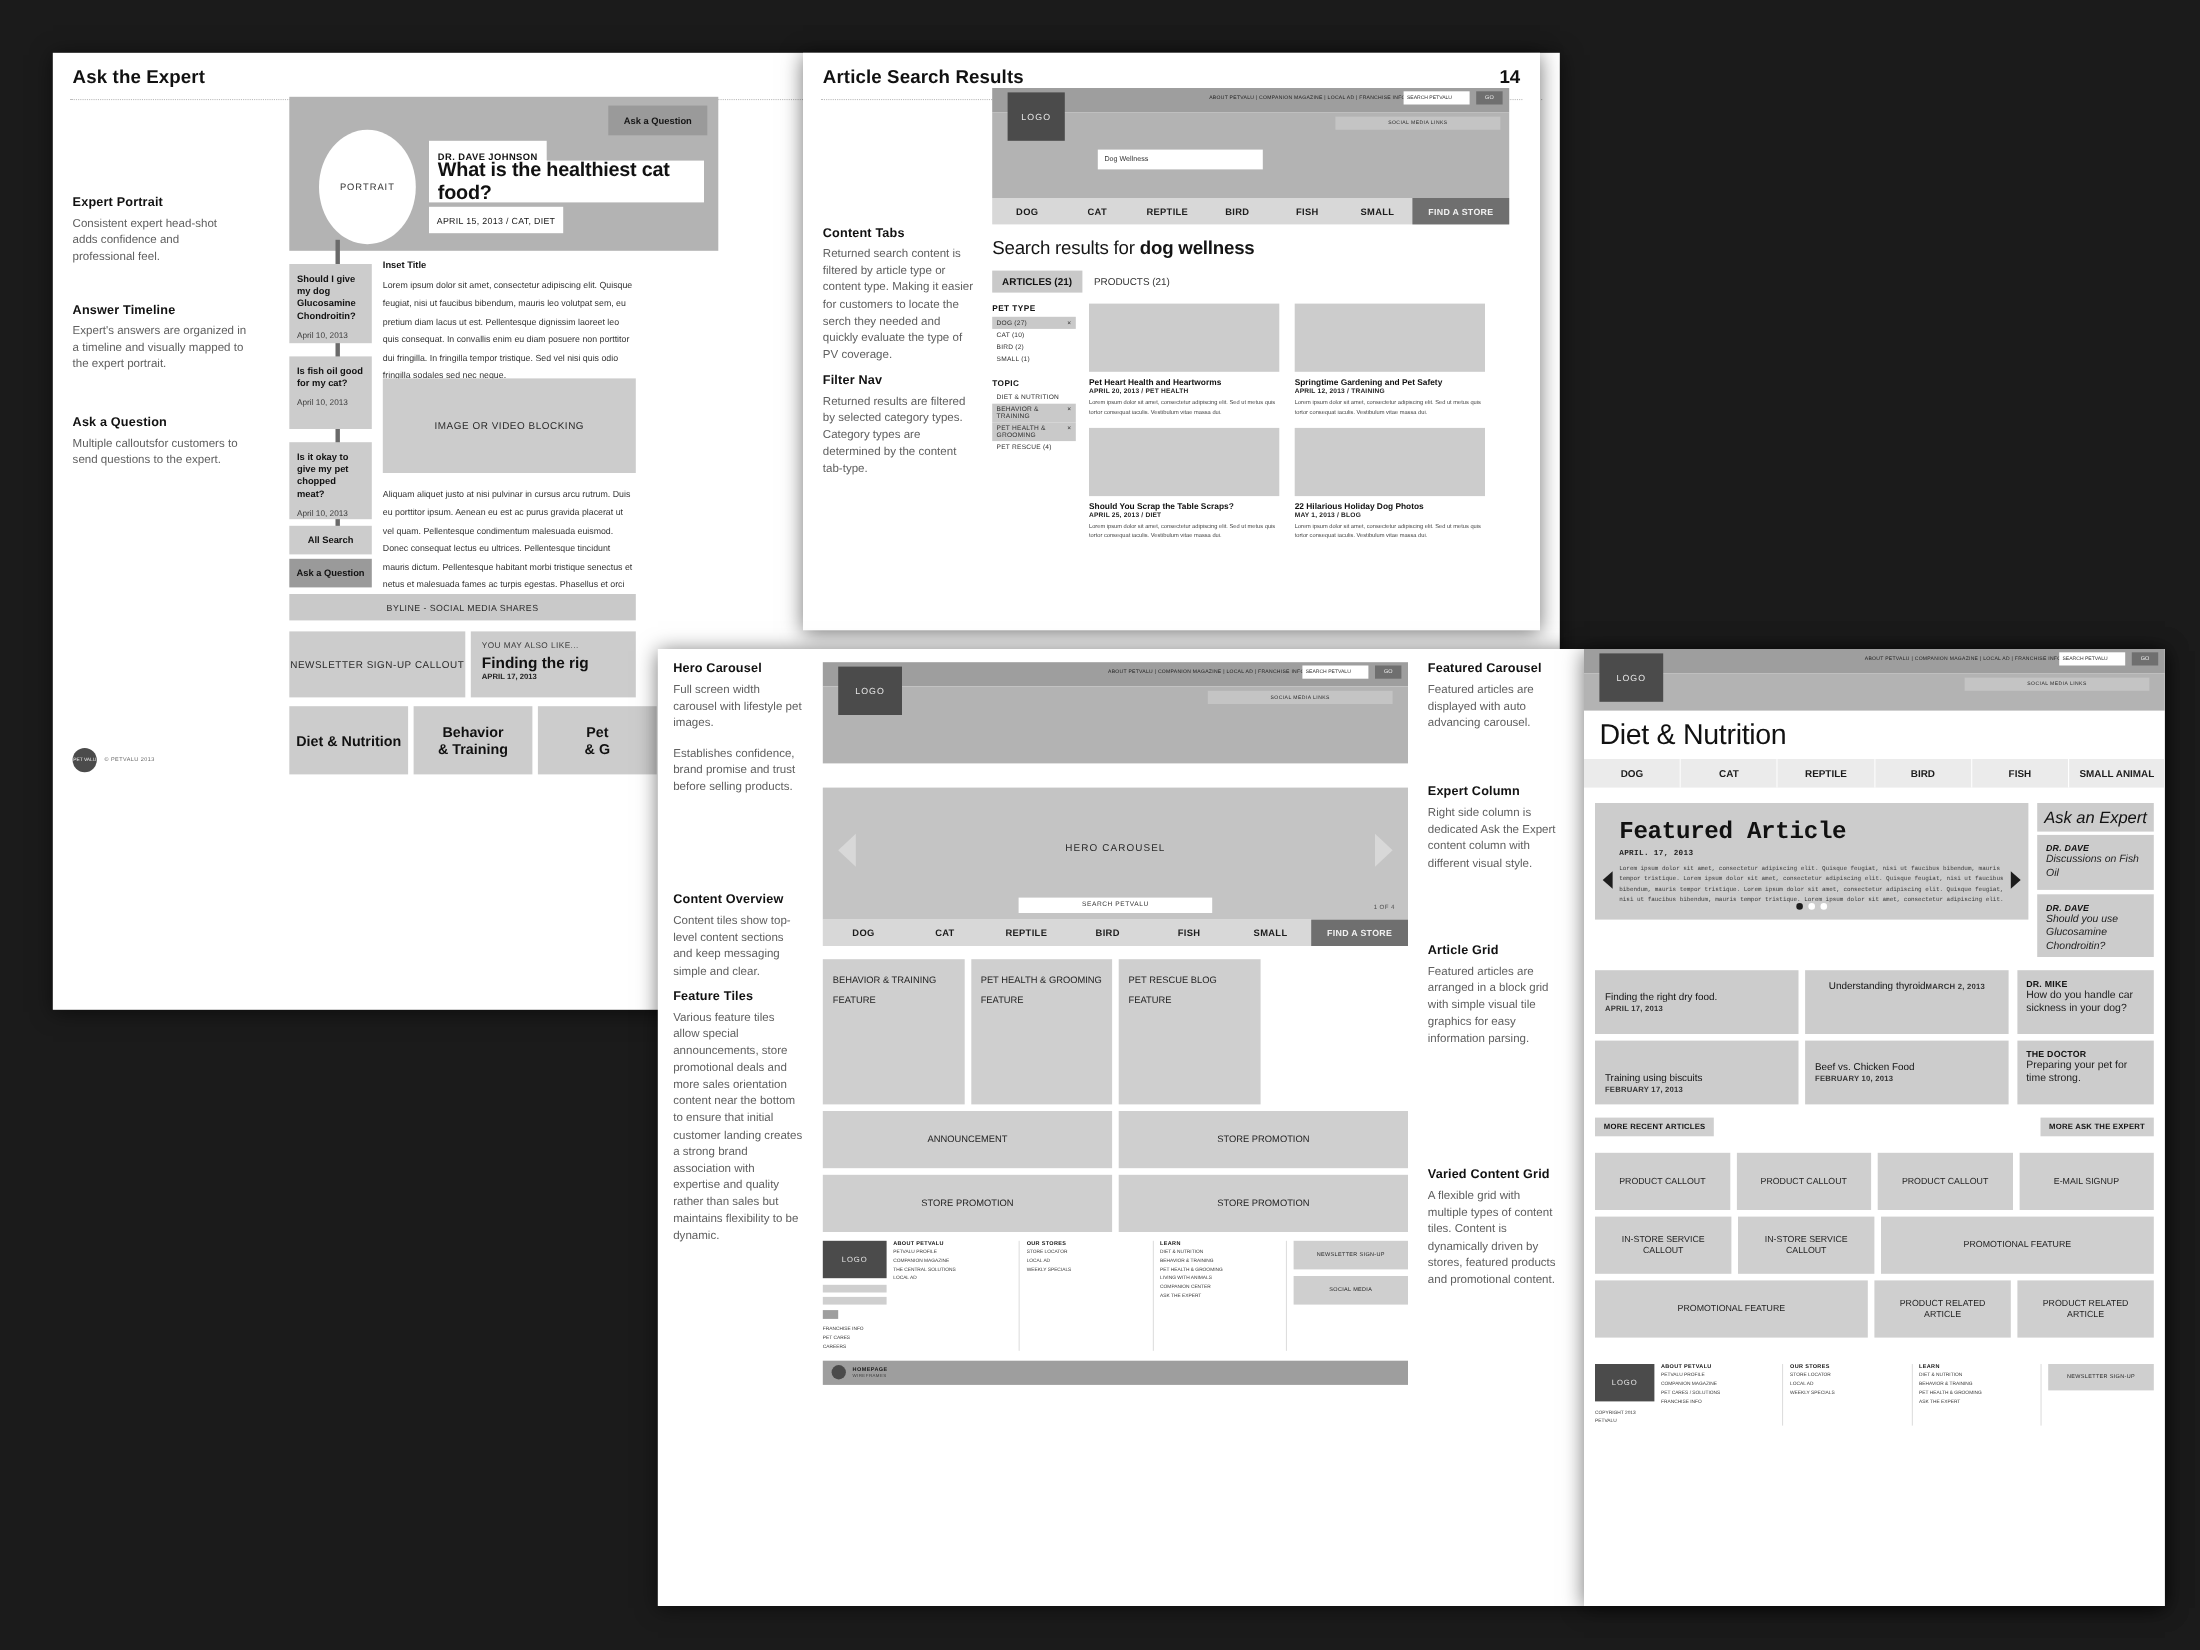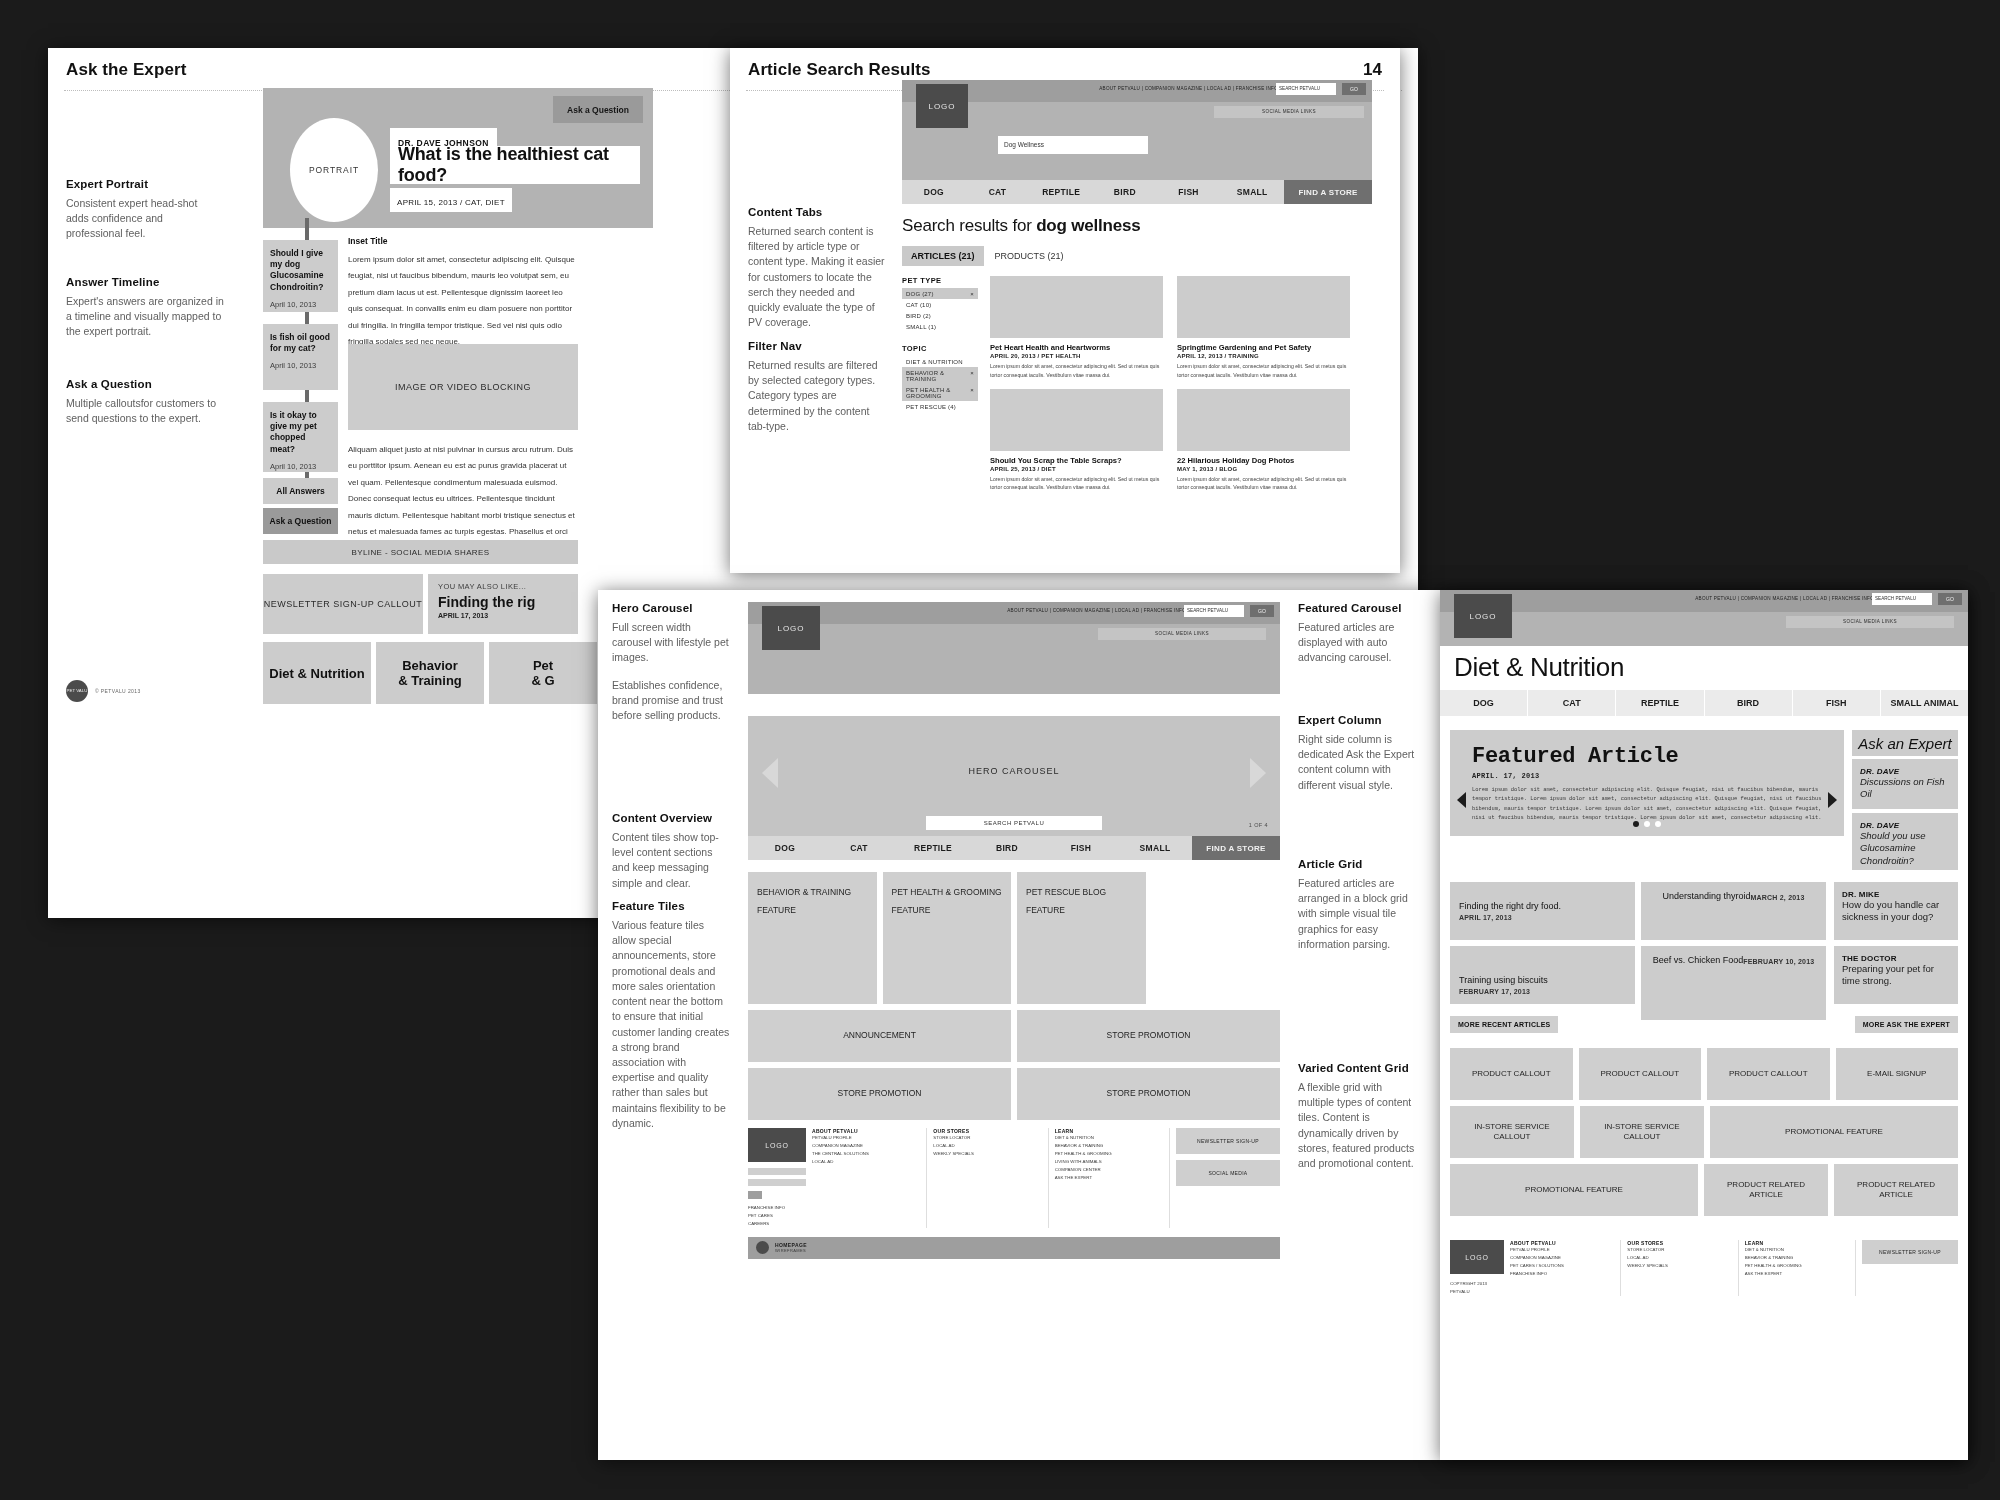--- a/index.html
+++ b/index.html
@@ -158,21 +158,21 @@
   </div>
   <div class="tcard" style="top:276px;height:66px;">
     <div class="t">Is fish oil good for my cat?</div>
     <div class="d">April 10, 2013</div>
   </div>
   <div class="tcard" style="top:354px;height:70px;">
     <div class="t">Is it okay to give my pet chopped meat?</div>
     <div class="d">April 10, 2013</div>
   </div>
   <div class="btn-flat ctr" style="top:430px;">
-      <span>All Answers</span>
+      <span>All Search</span>
     </div>
   <div class="btn-flat btn-dk ctr" style="top:460px;">
       <span>Ask a Question</span>
     </div>
 
   <div style="position:absolute;left:300px;top:188px;width:230px;">
     <div class="inset-t">Inset Title</div>
     <p class="body-p">Lorem ipsum dolor sit amet, consectetur adipiscing elit. Quisque feugiat, nisi ut faucibus bibendum, mauris leo volutpat sem, eu pretium diam lacus ut est. Pellentesque dignissim laoreet leo quis consequat. In convallis enim eu diam posuere non porttitor dui fringilla. In fringilla tempor tristique. Sed vel nisi quis odio fringilla sodales sed nec neque.</p>
   </div>
   <div class="gbox ctr" style="position:absolute;left:300px;top:296px;width:230px;height:86px;">
@@ -543,21 +543,21 @@
         <div class="grid-d">APRIL 17, 2013</div>
       </div>
       <div class="gbox" style="height:58px;padding:9px;box-sizing:border-box;display:flex;flex-direction:row;justify-content:center;">
         <div class="grid-t">Understanding thyroid</div>
         <div class="grid-d">MARCH 2, 2013</div>
       </div>
       <div class="gbox" style="height:58px;padding:9px;box-sizing:border-box;display:flex;flex-direction:column;justify-content:flex-end;">
         <div class="grid-t">Training using biscuits</div>
         <div class="grid-d">FEBRUARY 17, 2013</div>
       </div>
-      <div class="gbox" style="height:74px;padding:9px;box-sizing:border-box;display:flex;flex-direction:row;justify-content:center;">
+      <div class="gbox" style="height:58px;padding:9px;box-sizing:border-box;display:flex;flex-direction:column;justify-content:center;">
         <div class="grid-t">Beef vs. Chicken Food</div>
         <div class="grid-d">FEBRUARY 10, 2013</div>
       </div>
     </div>
     <div style="width:124px;">
       <div class="gbox" style="height:58px;padding:8px;box-sizing:border-box;">
         <div class="exp-n">DR. MIKE</div>
         <div class="exp-t">How do you handle car sickness in your dog?</div>
       </div>
       <div class="gbox" style="margin-top:6px;height:58px;padding:8px;box-sizing:border-box;">

